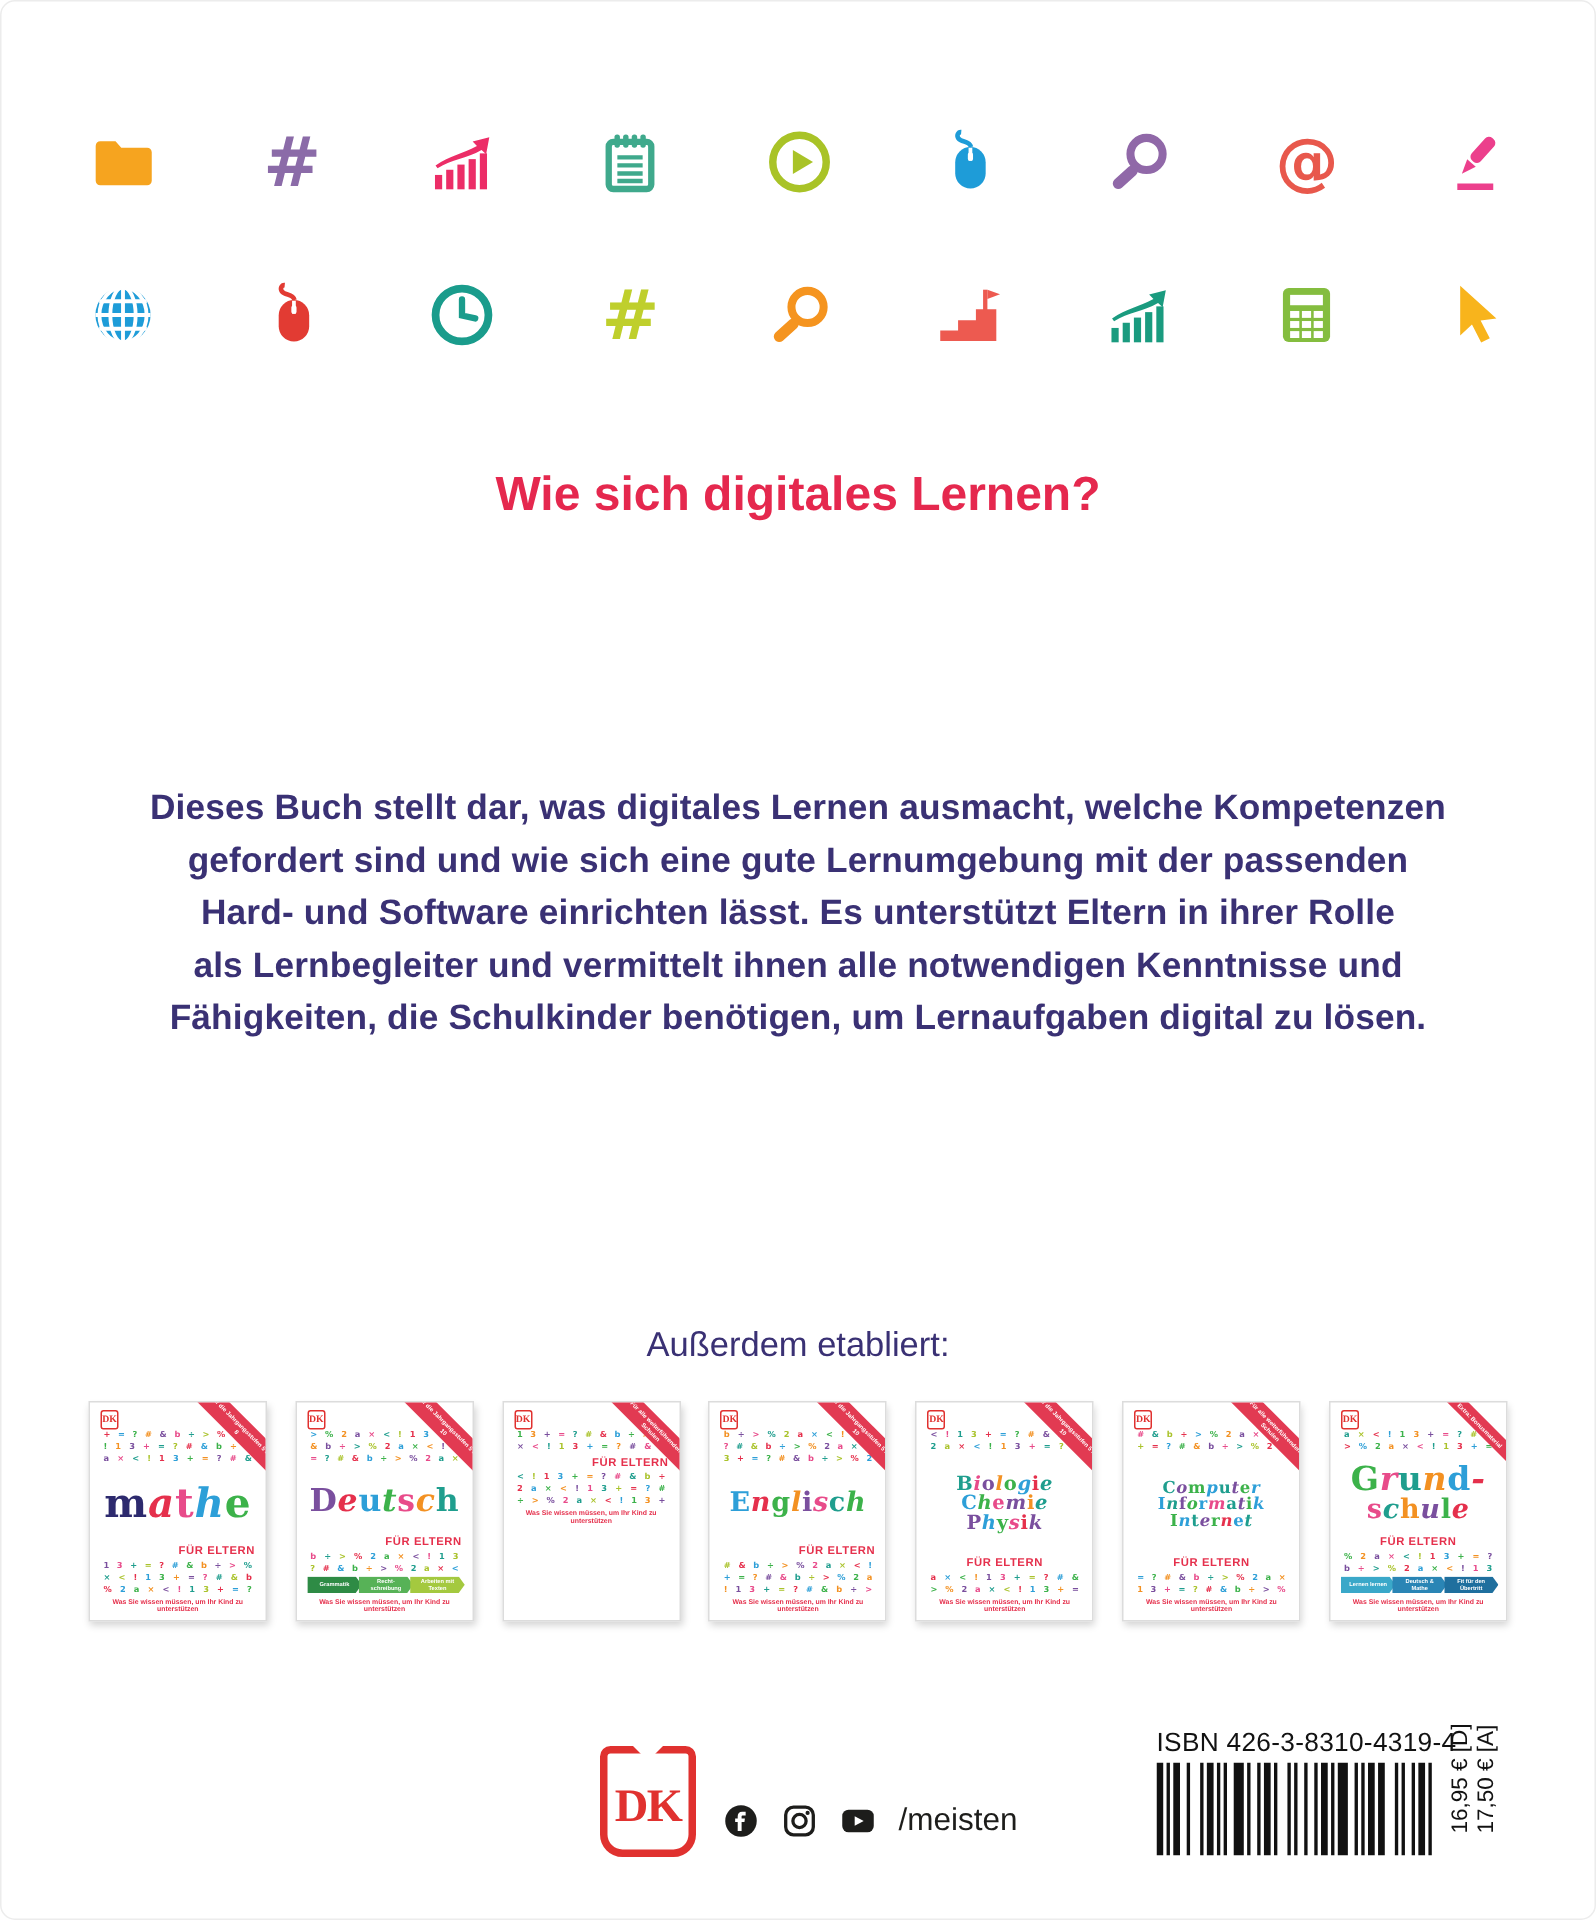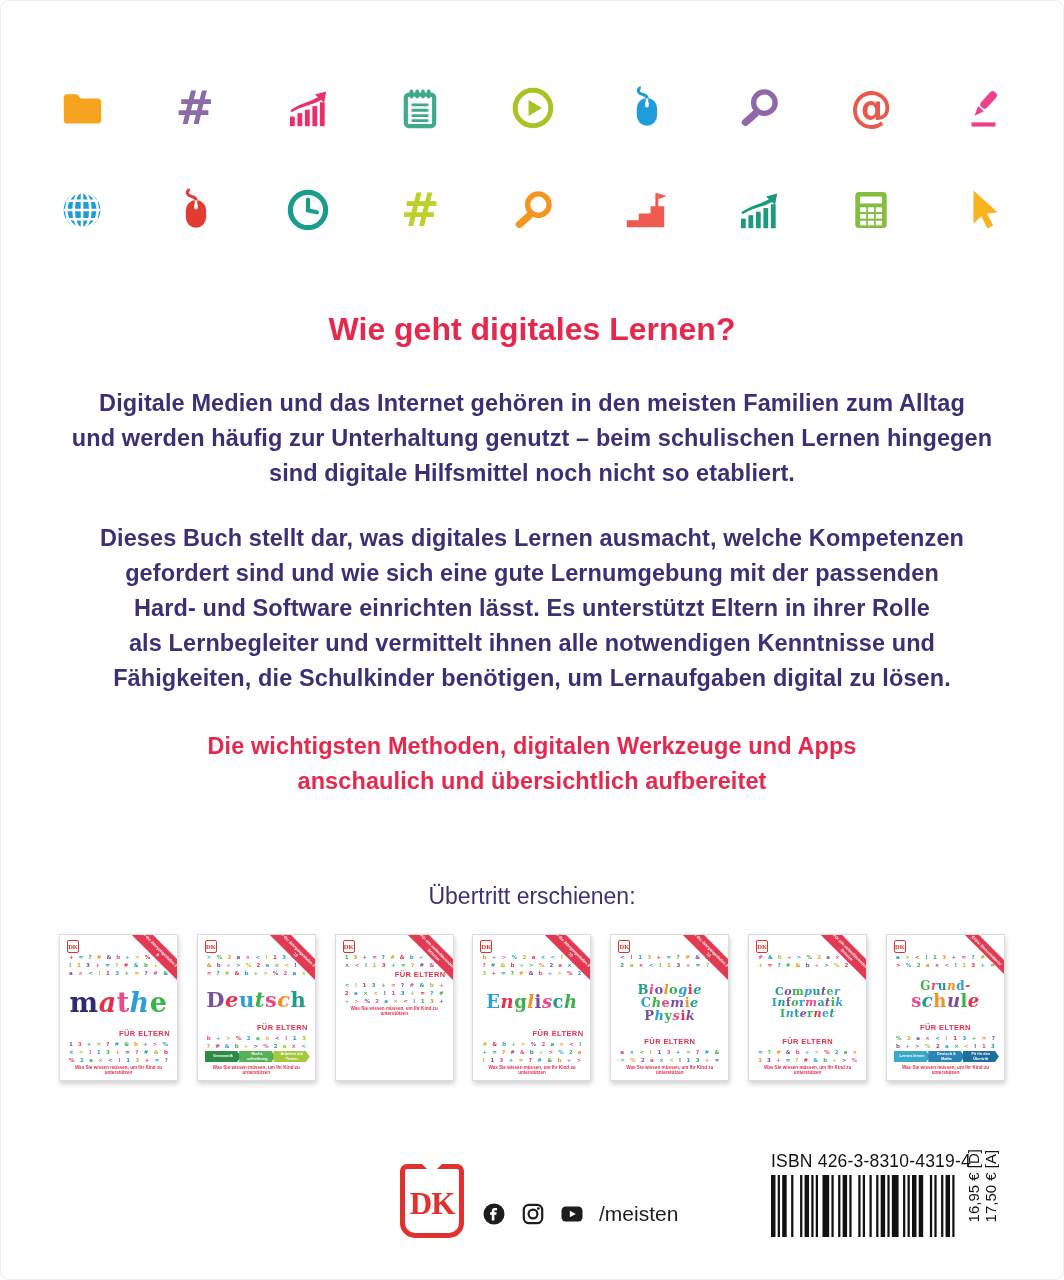--- a/index.html
+++ b/index.html
@@ -204,33 +204,28 @@
           </g>
         </svg>
       </div>
       <div class="pic" style="color: rgb(248, 180, 28);">
         <svg viewBox="0 0 24 24" fill="currentColor">
           <path d="M6.5 1.8l12.6 11.4-5.5.7 3.2 6.2-3 1.5-3.2-6.3-4.1 3.8z"></path>
         </svg>
       </div>
     </div>
 
-  <div class="h1" style="color: rgb(229, 40, 78);">Wie geht digitales Lernen?</div>
-  <div class="para p1" style="color: rgb(58, 49, 116);">Digitale Medien und das Internet gehören in den meisten Familien zum Alltag
-und werden häufig zur Unterhaltung genutzt – beim schulischen Lernen hingegen
-sind digitale Hilfsmittel noch nicht so etabliert.</div>
+  <div class="h1" style="color: rgb(229, 40, 78);">Wie sich digitales Lernen?</div>
   <div class="para p2" style="color: rgb(58, 49, 116);">Dieses Buch stellt dar, was digitales Lernen ausmacht, welche Kompetenzen
 gefordert sind und wie sich eine gute Lernumgebung  mit der passenden
 Hard- und Software einrichten lässt. Es unterstützt Eltern in ihrer Rolle
 als Lernbegleiter und vermittelt ihnen alle notwendigen Kenntnisse und
 Fähigkeiten, die Schulkinder benötigen, um Lernaufgaben digital zu lösen.</div>
-  <div class="para hl" style="color: rgb(229, 40, 78);">Die wichtigsten Methoden, digitalen Werkzeuge und Apps
-anschaulich und übersichtlich aufbereitet</div>
-
-  <div class="also-label" style="color: rgb(58, 49, 116);">Übertritt erschienen:</div>
+
+  <div class="also-label" style="color: rgb(58, 49, 116);">Außerdem etabliert:</div>
   <div class="covers">
       <div class="cover">
         <div class="ribbon">Für die Jahrgangsstufen 5 bis 8</div>
         <div class="cov-head">
           <div class="dk-mini">DK</div>
         </div>
         <div class="pat">
           <span style="color:#e5304c">+</span>
           <span style="color:#2d9fd8">=</span>
           <span style="color:#3cb24a">?</span>
@@ -712,21 +707,21 @@
           <span style="color:#f39122">a</span>
           <span style="color:#7a4f9e">×</span>
           <span style="color:#e84b8a">&lt;</span>
           <span style="color:#1f9e8e">!</span>
           <span style="color:#aac32c">1</span>
           <span style="color:#e5304c">3</span>
           <span style="color:#2d9fd8">+</span>
           <span style="color:#3cb24a">=</span>
         </div>
         <div class="b-title">
-          <div class="ln" style="font-size:12px"><span style="color:#3cb24a;">G</span><span style="color:#e84b8a;font-style:italic">r</span><span style="color:#1f9e8e;">u</span><span style="color:#f39122;font-style:italic">n</span><span style="color:#2d9fd8;">d</span><span style="color:#e5304c;font-style:italic">-</span></div>
+          <div class="ln" style="font-size:22px"><span style="color:#3cb24a;">G</span><span style="color:#e84b8a;font-style:italic">r</span><span style="color:#1f9e8e;">u</span><span style="color:#f39122;font-style:italic">n</span><span style="color:#2d9fd8;">d</span><span style="color:#e5304c;font-style:italic">-</span></div>
           <div class="ln" style="font-size:18px"><span style="color:#e84b8a;">s</span><span style="color:#1f9e8e;font-style:italic">c</span><span style="color:#f39122;">h</span><span style="color:#7a4f9e;font-style:italic">u</span><span style="color:#3cb24a;">l</span><span style="color:#e5304c;font-style:italic">e</span></div>
         </div>
         <div class="fe" style="text-align:center">FÜR ELTERN</div>
         <div class="pat">
           <span style="color:#3cb24a">%</span>
           <span style="color:#f39122">2</span>
           <span style="color:#7a4f9e">a</span>
           <span style="color:#e84b8a">×</span>
           <span style="color:#1f9e8e">&lt;</span>
           <span style="color:#aac32c">!</span>

